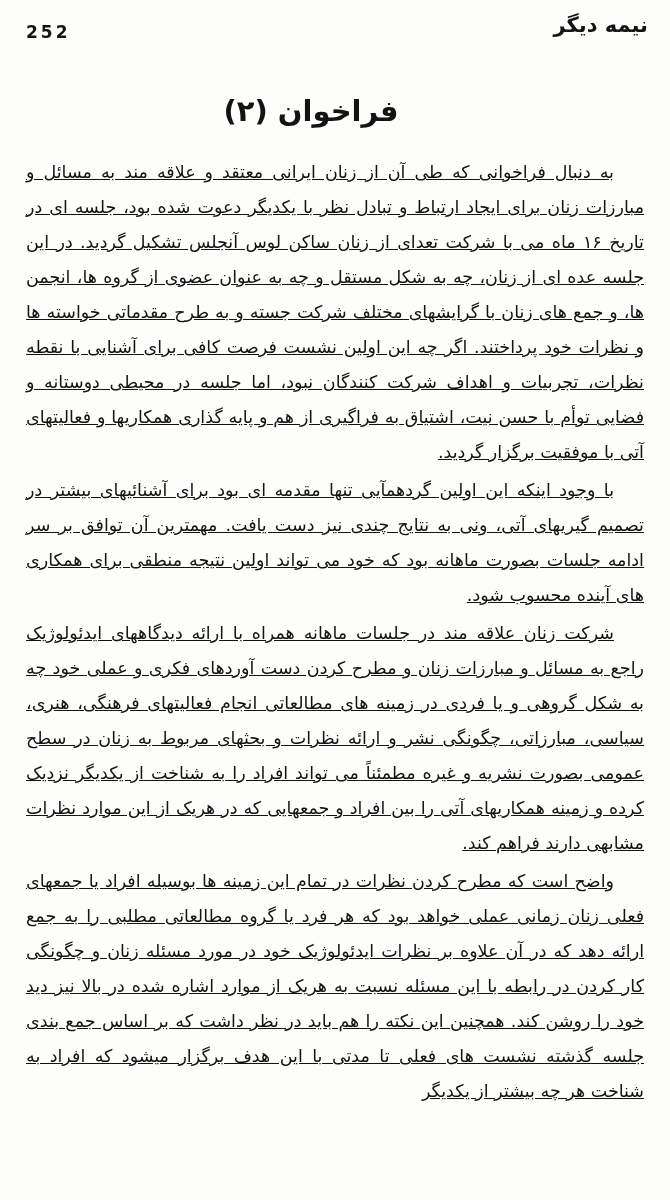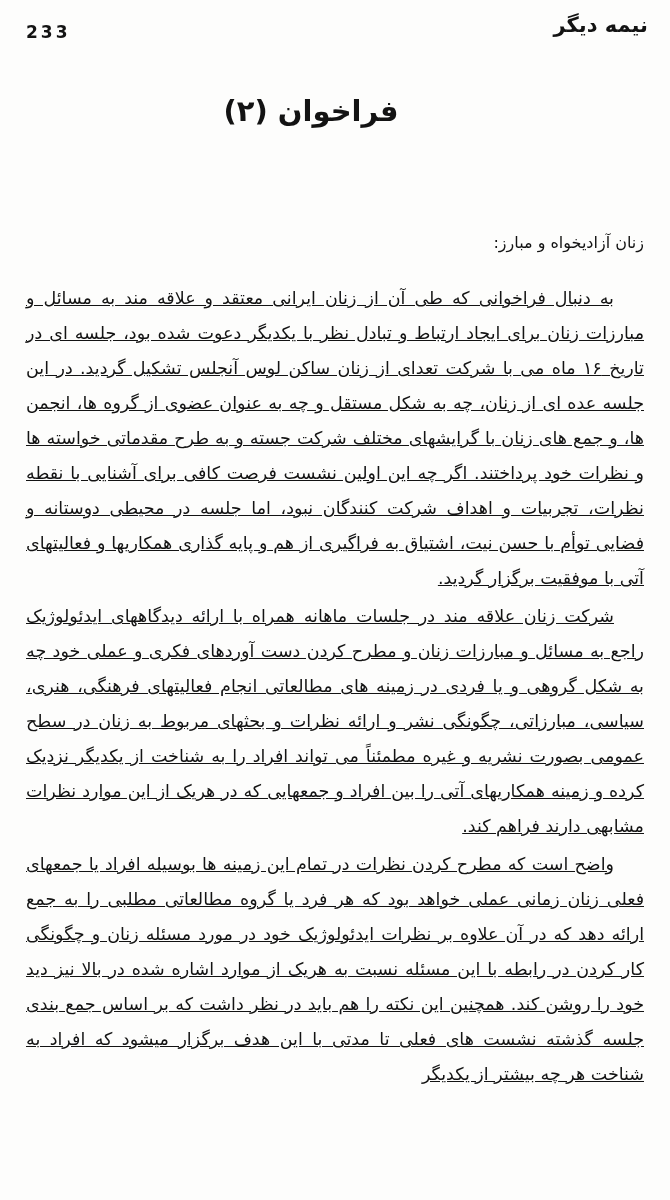--- a/index.html
+++ b/index.html
@@ -61,26 +61,26 @@
     text-decoration: underline;
   }
 </style>
 </head>
 <body>
 
 <div class="page">
 
   <div class="page-header">
     <div class="journal-name">نیمه دیگر</div>
-    <div class="page-number">233</div>
+    <div class="page-number">252</div>
   </div>
 
   <h1 class="doc-title">فراخوان (۲)</h1>
 
-  <p class="salutation">زنان آزادیخواه و مبارز:</p>
 
   <div class="body-text">
     <p>به دنبال فراخوانی که طی آن از زنان ایرانی معتقد و علاقه مند به مسائل و مبارزات زنان برای ایجاد ارتباط و تبادل نظر با یکدیگر دعوت شده بود، جلسه ای در تاریخ ۱۶ ماه می با شرکت تعدای از زنان ساکن لوس آنجلس تشکیل گردید. در این جلسه عده ای از زنان، چه به شکل مستقل و چه به عنوان عضوی از گروه ها، انجمن ها، و جمع های زنان با گرایشهای مختلف شرکت جسته و به طرح مقدماتی خواسته ها و نظرات خود پرداختند. اگر چه این اولین نشست فرصت کافی برای آشنایی با نقطه نظرات، تجربیات و اهداف شرکت کنندگان نبود، اما جلسه در محیطی دوستانه و فضایی توأم با حسن نیت، اشتیاق به فراگیری از هم و پایه گذاری همکاریها و فعالیتهای آتی با موفقیت برگزار گردید.</p>
+    <p>با وجود اینکه این اولین گردهمآیی تنها مقدمه ای بود برای آشنائیهای بیشتر در تصمیم گیریهای آتی، ونی به نتایج چندی نیز دست یافت. مهمترین آن توافق بر سر ادامه جلسات بصورت ماهانه بود که خود می تواند اولین نتیجه منطقی برای همکاری های آینده محسوب شود.</p>
     <p>شرکت زنان علاقه مند در جلسات ماهانه همراه با ارائه دیدگاههای ایدئولوژیک راجع به مسائل و مبارزات زنان و مطرح کردن دست آوردهای فکری و عملی خود چه به شکل گروهی و یا فردی در زمینه های مطالعاتی انجام فعالیتهای فرهنگی، هنری، سیاسی، مبارزاتی، چگونگی نشر و ارائه نظرات و بحثهای مربوط به زنان در سطح عمومی بصورت نشریه و غیره مطمئناً می تواند افراد را به شناخت از یکدیگر نزدیک کرده و زمینه همکاریهای آتی را بین افراد و جمعهایی که در هریک از این موارد نظرات مشابهی دارند فراهم کند.</p>
     <p>واضح است که مطرح کردن نظرات در تمام این زمینه ها بوسیله افراد یا جمعهای فعلی زنان زمانی عملی خواهد بود که هر فرد یا گروه مطالعاتی مطلبی را به جمع ارائه دهد که در آن علاوه بر نظرات ایدئولوژیک خود در مورد مسئله زنان و چگونگی کار کردن در رابطه با این مسئله نسبت به هریک از موارد اشاره شده در بالا نیز دید خود را روشن کند. همچنین این نکته را هم باید در نظر داشت که بر اساس جمع بندی جلسه گذشته نشست های فعلی تا مدتی با این هدف برگزار میشود که افراد به شناخت هر چه بیشتر از یکدیگر</p>
   </div>
 
 </div>
 
 </body></html>

